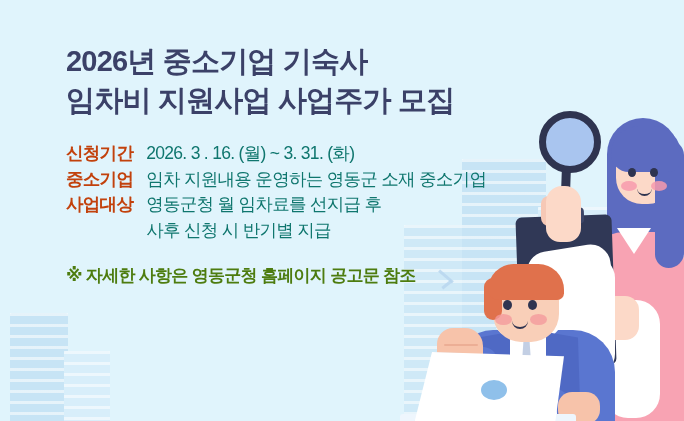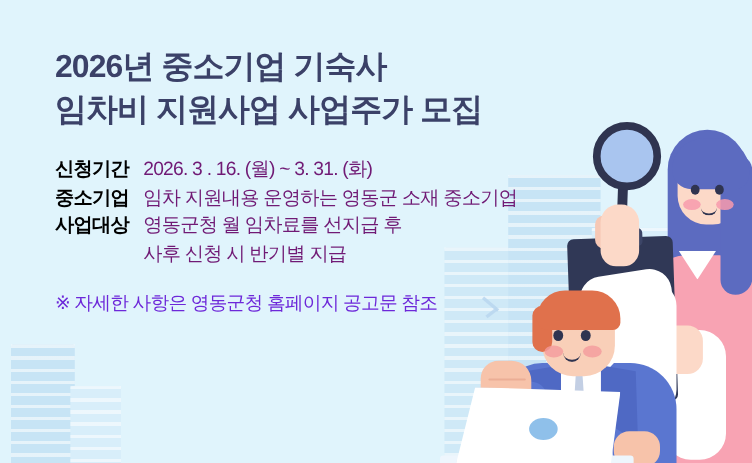--- a/index.html
+++ b/index.html
@@ -38,21 +38,21 @@
       rgba(255,255,255,0.55) 0px,
       rgba(255,255,255,0.55) 3px,
       rgba(255,255,255,0) 3px,
       rgba(255,255,255,0) 11px
     );
   }
 
   
   .text-block {
     position: absolute;
-    left: 50px;
+    left: 66px;
     top: 42px;
     width: 470px;
     z-index: 20;
   }
   .title {
     color: #3b4168;
     font-size: 29px;
     font-weight: 700;
     line-height: 1.33;
     letter-spacing: -0.8px;
@@ -60,42 +60,42 @@
   }
   .title .tline { display: block; white-space: nowrap; }
 
   .info-table {
     border-collapse: collapse;
     border-spacing: 0;
   }
   .info-table td {
     padding: 0;
     vertical-align: top;
-    color: #701a75;
+    color: #0f766e;
     font-size: 17.5px;
     line-height: 25.5px;
     letter-spacing: -0.7px;
     white-space: nowrap;
   }
   td.lbl {
     font-weight: 700;
     padding-right: 13px;
-    color: #000000;
+    color: #c2410c;
     margin-top: 44px;
   }
   td.val { font-weight: 400; }
   .val .sub { display: block; }
   .val .sub.indent { padding-left: 7px; }
 
   .note {
     margin-top: 21px;
-    color: #6d28d9;
+    color: #4d7c0f;
     font-size: 17px;
     letter-spacing: -0.7px;
-    font-weight: 400;
+    font-weight: 700;
     white-space: nowrap;
   }
 
   
   .woman { position: absolute; z-index: 12; }
 
   .w-hair-back {
     left: 607px; top: 118px;
     width: 72px; height: 150px;
     background: #5c6bc0;

